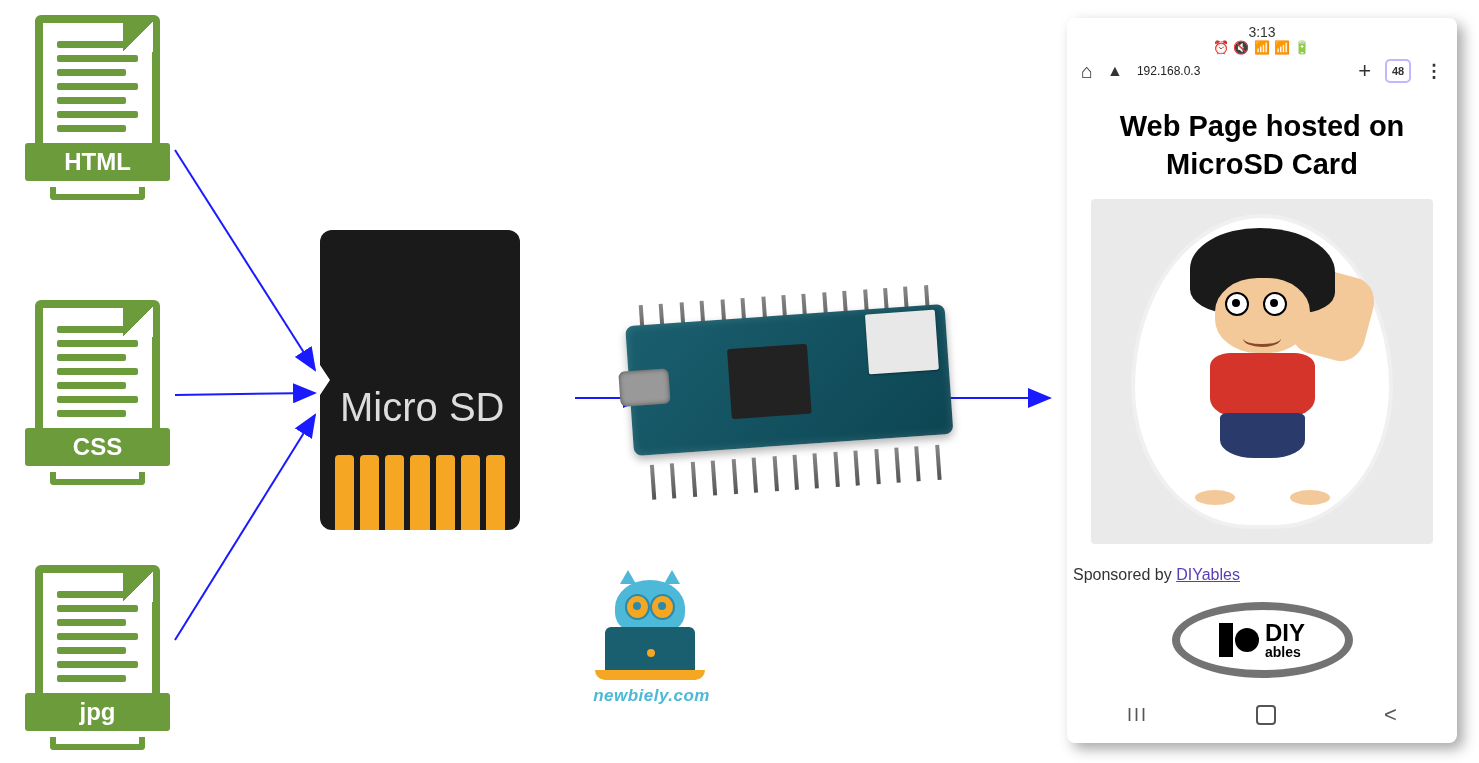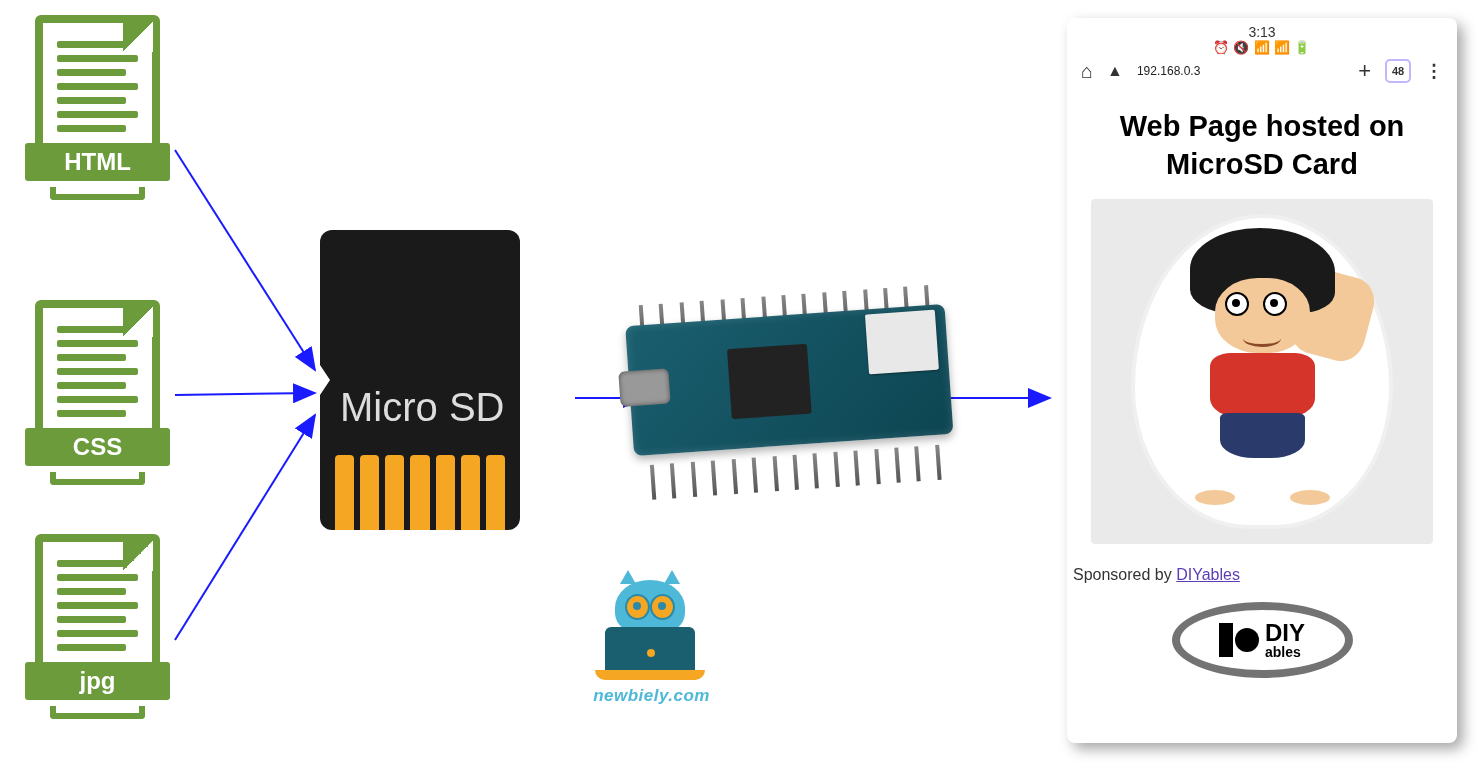--- a/index.html
+++ b/index.html
@@ -397,21 +397,21 @@
           <div></div>
           <div></div>
           <div></div>
           <div></div>
         </div>
       </div>
     <div class="file-label">HTML</div>
     <div class="file-base"></div>
   </div>
 
-  <div class="file-icon" style="left:25px; top:534px;">
+  <div class="file-icon" style="left:25px; top:565px;">
     <div class="file-page">
         <div class="file-fold"></div>
         <div class="file-lines">
           <div></div>
           <div></div>
           <div></div>
           <div></div>
           <div></div>
           <div></div>
           <div></div>
@@ -532,15 +532,20 @@
     <div class="diy-logo">
       <div class="diy-mark">
           <div class="diy-bar"></div>
           <div class="diy-circ"></div>
         </div>
       <div class="diy-text">
         <div class="big">DIY</div>
         <div class="sm">ables</div>
       </div>
     </div>
+    <div class="nav-bar">
+      <span class="nav-recents">III</span>
+      <span class="nav-home"></span>
+      <span class="nav-back">&lt;</span>
+    </div>
   </div>
 
 </div>
 
 </body></html>

